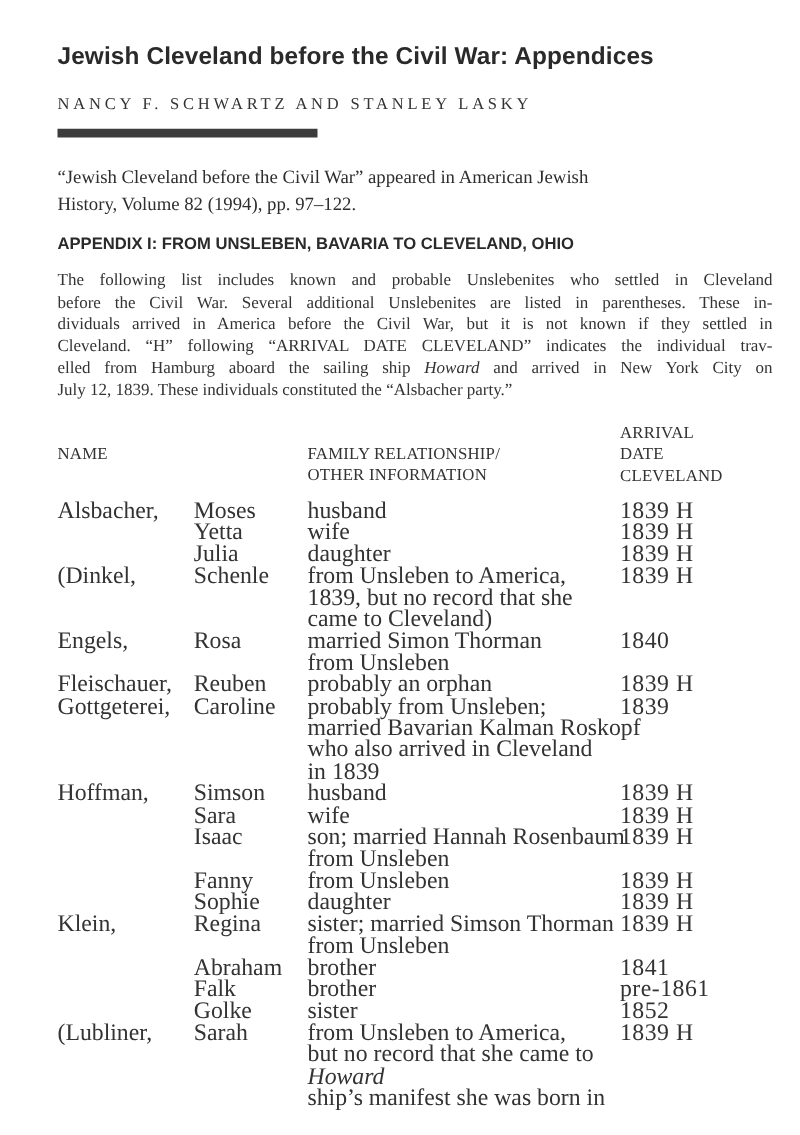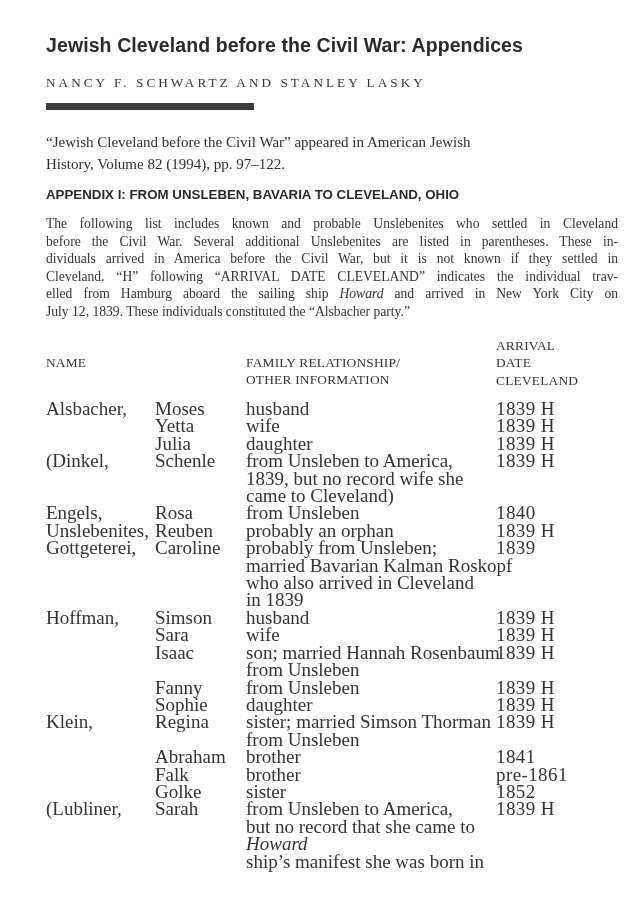--- a/index.html
+++ b/index.html
@@ -201,37 +201,38 @@
           <span>daughter</span>
         </div>
       <span class="c-date">1839 H</span>
     </div>
 
     <div class="row">
       <span class="c-sur">(Dinkel,</span>
       <span class="c-first">Schenle</span>
       <div class="c-rel">
         <span>from Unsleben to America,</span>
-        <span>1839, but no record wife she</span>
+        <span>1839, but no record that she</span>
         <span>came to Cleveland)</span>
       </div>
       <span class="c-date">1839 H</span>
     </div>
 
     <div class="row">
       <span class="c-sur">Engels,</span>
       <span class="c-first">Rosa</span>
       <div class="c-rel">
+        <span>married Simon Thorman</span>
         <span>from Unsleben</span>
       </div>
       <span class="c-date">1840</span>
     </div>
 
     <div class="row">
-      <span class="c-sur">Unslebenites,</span>
+      <span class="c-sur">Fleischauer,</span>
       <span class="c-first">Reuben</span>
       <div class="c-rel">
           <span>probably an orphan</span>
         </div>
       <span class="c-date">1839 H</span>
     </div>
 
     <div class="row">
       <span class="c-sur">Gottgeterei,</span>
       <span class="c-first">Caroline</span>

